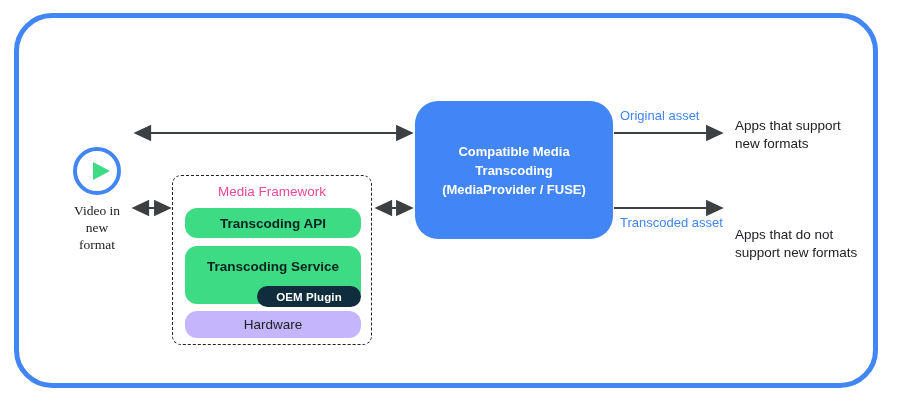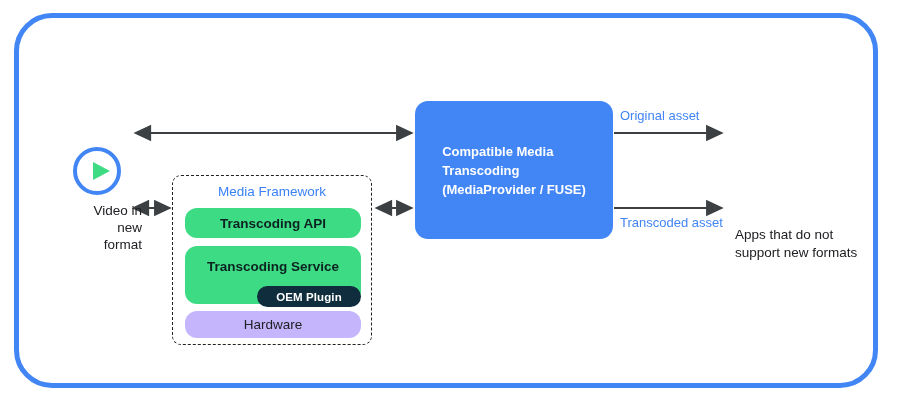--- a/index.html
+++ b/index.html
@@ -32,21 +32,22 @@
     box-sizing: border-box;
     background: #ffffff;
   }
 
   
   .video-source {
     position: absolute;
     left: 52px;
     top: 147px;
     width: 90px;
-    text-align: right;
+    text-align: center;
+    font-family: Liberation Serif, serif;
   }
   .play-ring {
     width: 48px;
     height: 48px;
     margin: 0 auto;
     border: 4px solid #4285F4;
     border-radius: 50%;
     box-sizing: border-box;
     position: relative;
     background: #ffffff;
@@ -80,21 +81,21 @@
     border-radius: 9px;
     box-sizing: border-box;
   }
   .framework-title {
     position: absolute;
     left: 0;
     top: 8px;
     width: 100%;
     text-align: center;
     font-size: 13.5px;
-    color: #3b82f6;
+    color: #ec4899;
   }
   .stack-pill {
     position: absolute;
     left: 12px;
     width: 176px;
     border-radius: 12px;
     box-sizing: border-box;
     display: flex;
     align-items: center;
     justify-content: center;
@@ -143,29 +144,29 @@
   }
 
   
   .cmt-box {
     position: absolute;
     left: 415px;
     top: 101px;
     width: 198px;
     height: 138px;
     background: #4285F4;
-    border-radius: 13px;
+    border-radius: 23px;
     color: #ffffff;
     font-size: 13px;
     font-weight: bold;
     line-height: 19px;
     display: flex;
     align-items: center;
     justify-content: center;
-    text-align: left;
+    text-align: center;
     white-space: pre-line;
     padding: 0 8px;
     box-sizing: border-box;
   }
 
   
   .asset-label {
     position: absolute;
     font-size: 13px;
     color: #4285F4;
@@ -251,16 +252,18 @@
     <div class="stack-pill pill-hardware">Hardware</div>
   </div>
 
   <div class="cmt-box">Compatible Media
 Transcoding
 (MediaProvider / FUSE)</div>
 
   <div class="asset-label label-original">Original asset</div>
   <div class="asset-label label-transcoded">Transcoded asset</div>
 
+  <div class="apps-label apps-support">Apps that support
+new formats</div>
   <div class="apps-label apps-nosupport">Apps that do not
 support new formats</div>
 
 </div>
 
 </body></html>

